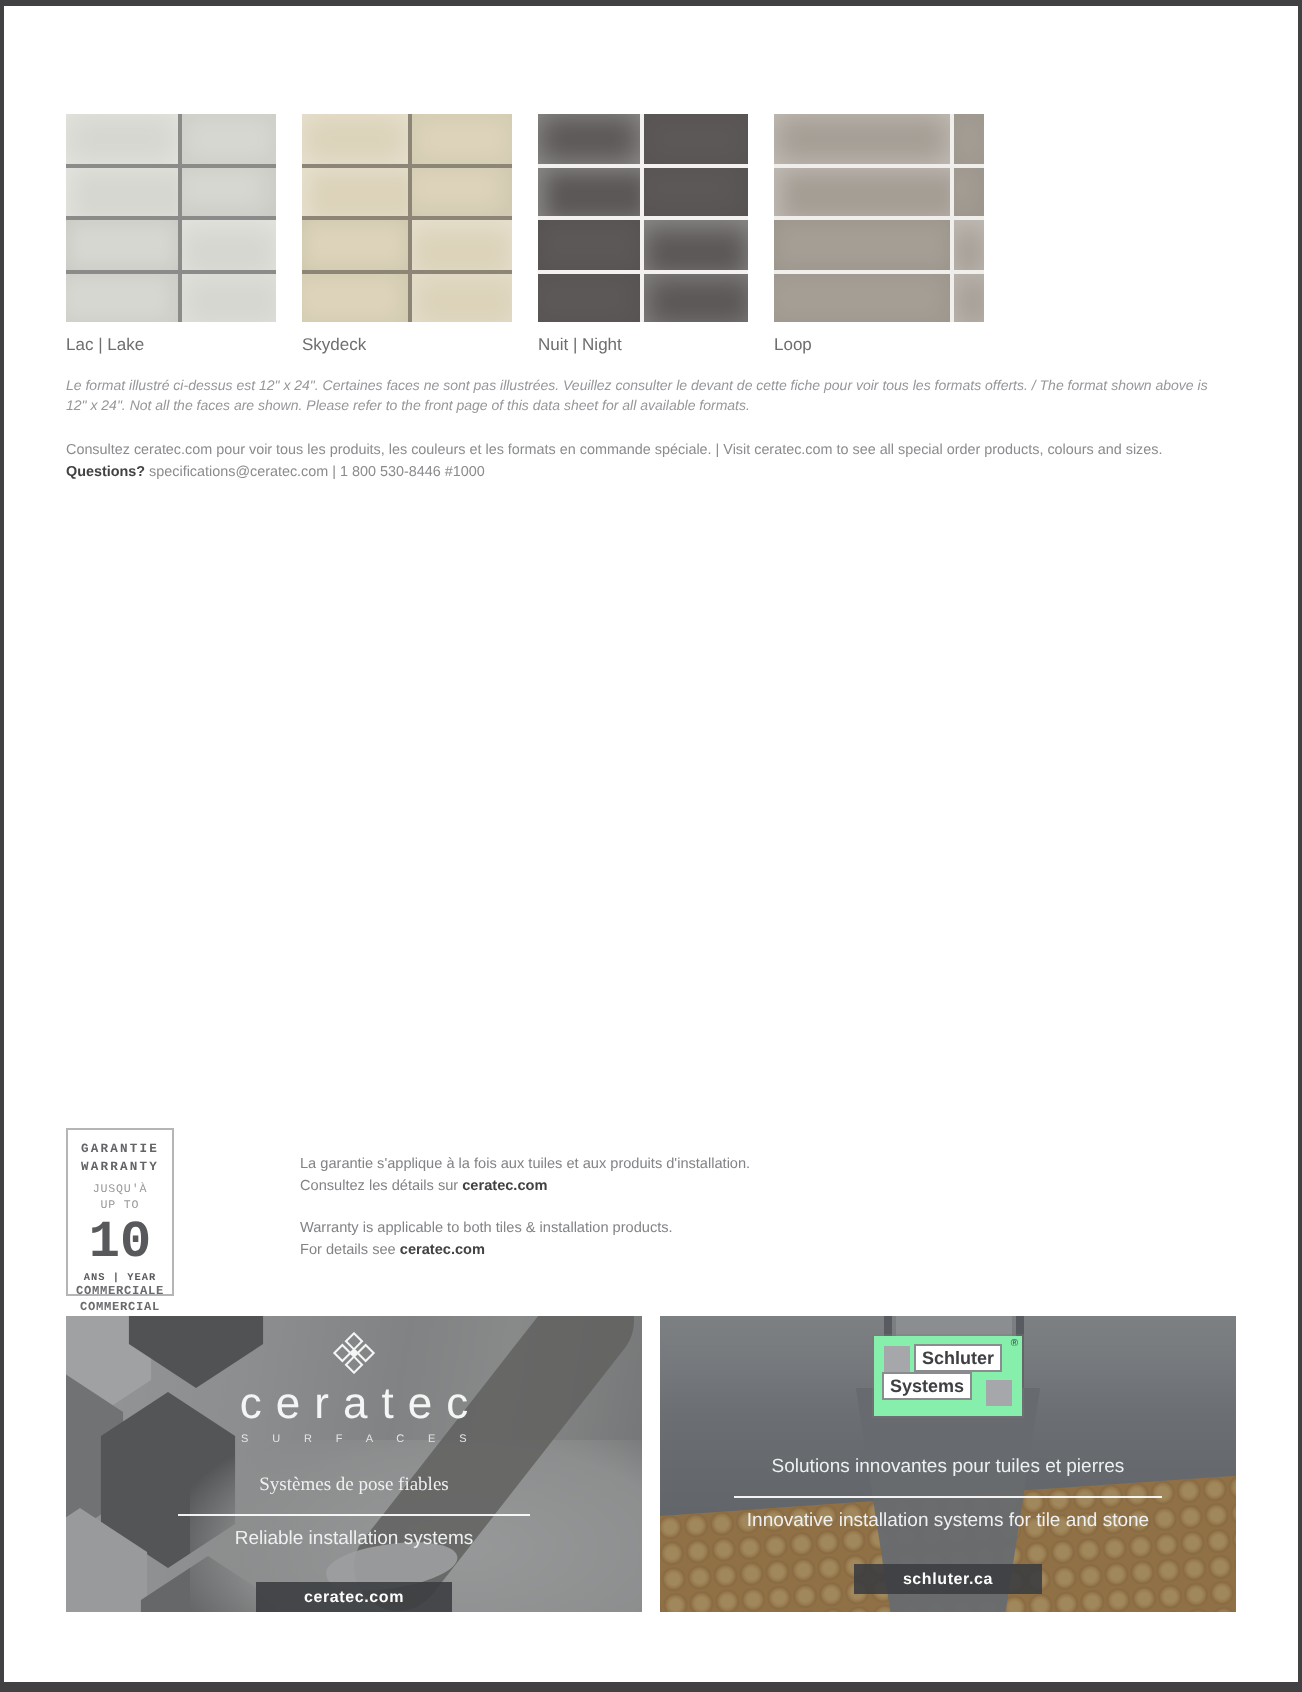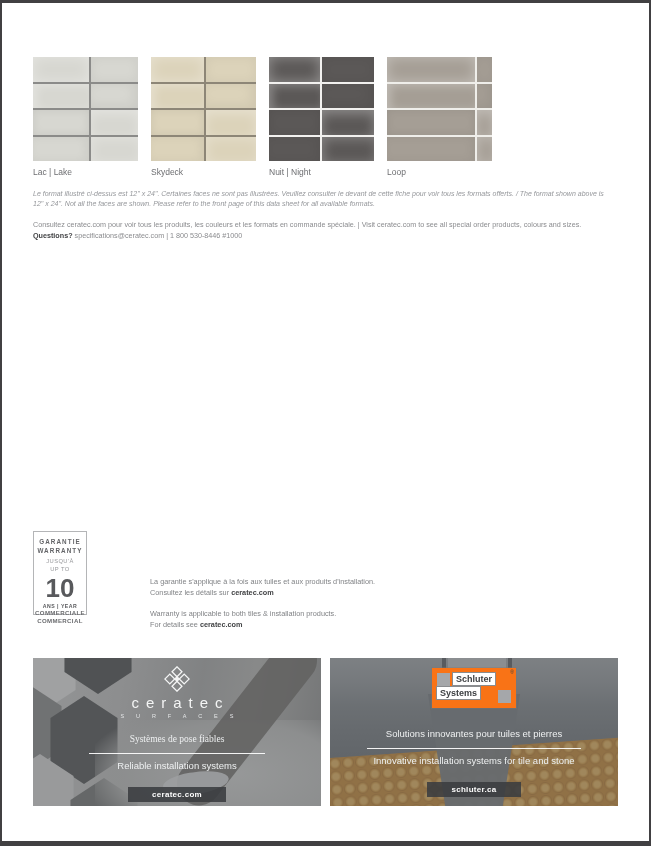--- a/index.html
+++ b/index.html
@@ -37,21 +37,21 @@
   .format-note{
     position:absolute;left:31px;top:186px;width:582px;
     font-size:7px;font-style:italic;line-height:1.45;color:#95979b;
   }
   .consult{
     position:absolute;left:31px;top:217px;width:582px;
     font-size:7.2px;line-height:1.5;color:#8a8b8e;
   }
   .consult .b{font-weight:bold;color:#414244;}
   
-  .badges{position:absolute;left:31px;top:528px;display:flex;gap:8px;}
+  .badges{position:absolute;left:31px;top:561px;display:flex;gap:8px;font-family:Liberation Mono, monospace;}
   .badge{
     width:54px;height:84px;border:1px solid #b4b5b7;box-sizing:border-box;
     display:flex;flex-direction:column;align-items:center;text-align:center;
     padding-top:6px;padding-bottom:5px;color:#636467;
   }
   .badge .ttl{font-size:6.3px;font-weight:bold;letter-spacing:1.1px;line-height:1.35;}
   .badge .upto{font-size:5.8px;letter-spacing:.4px;color:#97989b;line-height:1.3;margin-top:3px;}
   .badge .upto:empty{display:none;}
   .badge .num{font-size:26px;font-weight:bold;color:#58595c;line-height:1;margin-top:2px;}
   .badge.no-upto .num{margin-top:10px;}
@@ -102,36 +102,36 @@
   }
   .walkway{position:absolute;left:0;top:36px;width:100%;height:112px;
            clip-path:polygon(34% 0,66% 0,60% 100%,40% 100%);background:#7a7e82;opacity:.95;}
   
   .shade{background:rgba(84,87,91,.5);}
   .promo-content{
     position:absolute;inset:0;display:flex;flex-direction:column;align-items:center;
     color:#eef0f1;text-align:center;z-index:3;
   }
   .ceratec-icon{margin-top:8px;}
-  .brand{font-size:15px;letter-spacing:7px;color:#f4f5f5;margin-top:2px;padding-left:7px;}
+  .brand{font-size:22px;letter-spacing:7px;color:#f4f5f5;margin-top:2px;padding-left:7px;}
   .brand-sub{font-size:5.5px;letter-spacing:5.2px;color:#e4e6e7;margin-top:2px;padding-left:5px;}
   .promo-line{font-size:9.5px;color:#eef0f1;}
   .pl-fr{margin-top:15px;font-family:Liberation Serif, serif;}
   .pr-fr{margin-top:20px;}
   .promo-divider{width:176px;border-top:1px solid rgba(255,255,255,.92);margin-top:9px;}
   .promo-divider.wide{width:214px;}
   .promo-line.en{margin-top:6px;}
   .promo-btn{
     margin-top:16px;background:rgba(58,60,64,.88);color:#fdfdfd;border:none;
     font-family:"Liberation Sans",sans-serif;font-size:8px;font-weight:bold;
     letter-spacing:.3px;padding:3px 24px;cursor:pointer;
   }
   
   .schluter-box{
-    margin-top:10px;width:84px;height:40px;background:#f97316;position:relative;
+    margin-top:10px;width:74px;height:40px;background:#86efac;position:relative;
     box-shadow:0 0 0 1px rgba(120,120,120,.35);
   }
   .schl-sq{position:absolute;background:#a5a7aa;}
   .schl-sq1{left:5px;top:5px;width:13px;height:13px;}
   .schl-sq2{right:5px;bottom:5px;width:13px;height:13px;}
   .schl-line1{
     position:absolute;left:20px;top:4px;padding:0 3px;border:1px solid #8a8c8f;
     font-size:9px;font-weight:bold;color:#3e4043;line-height:12px;background:#fff;
   }
   .schl-line2{

